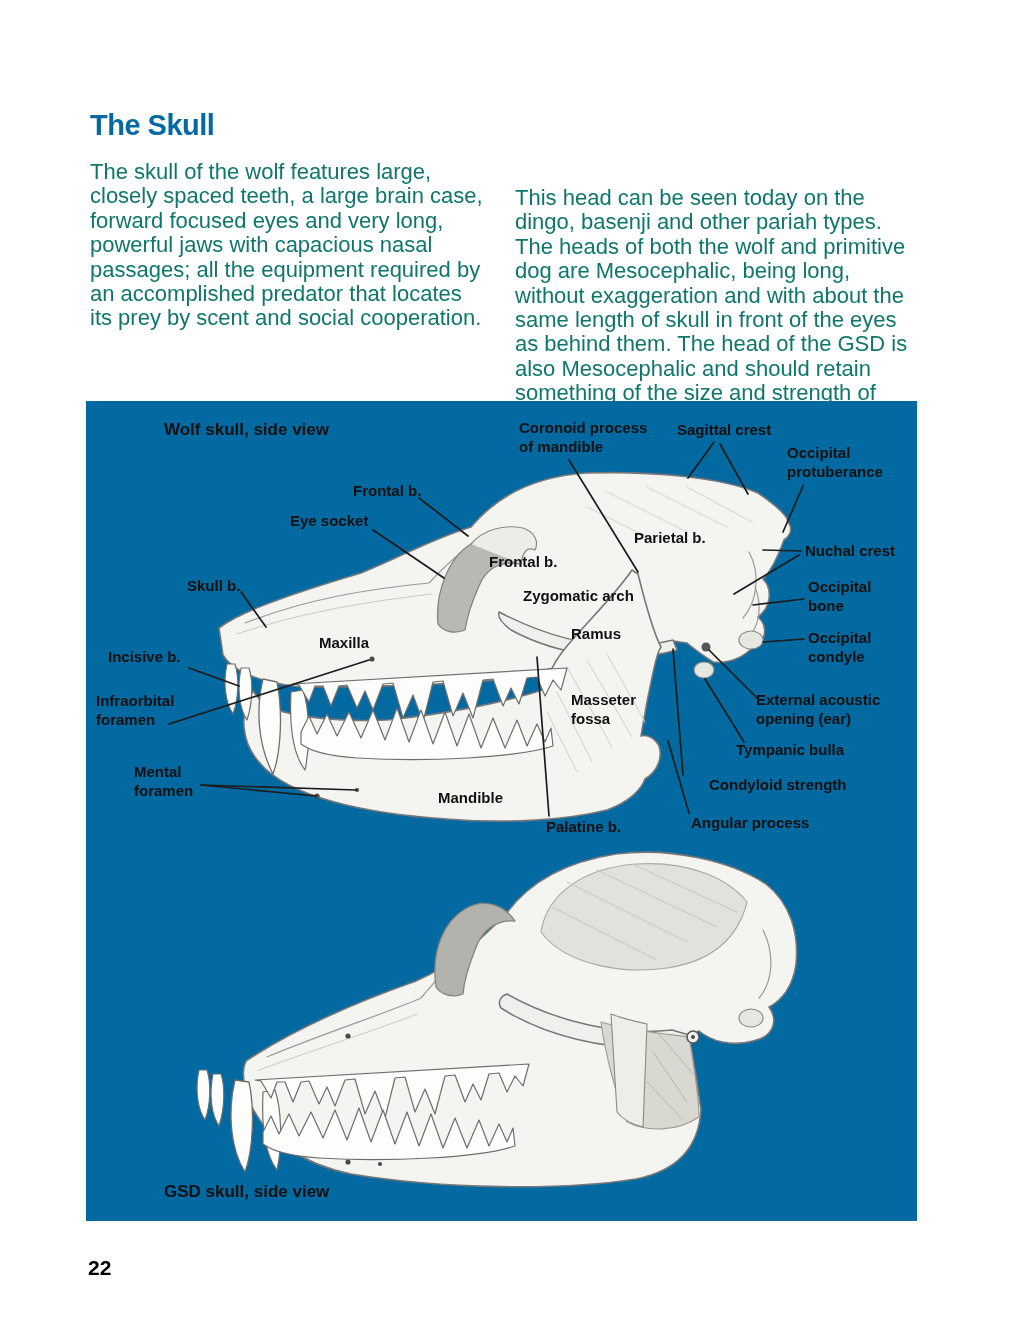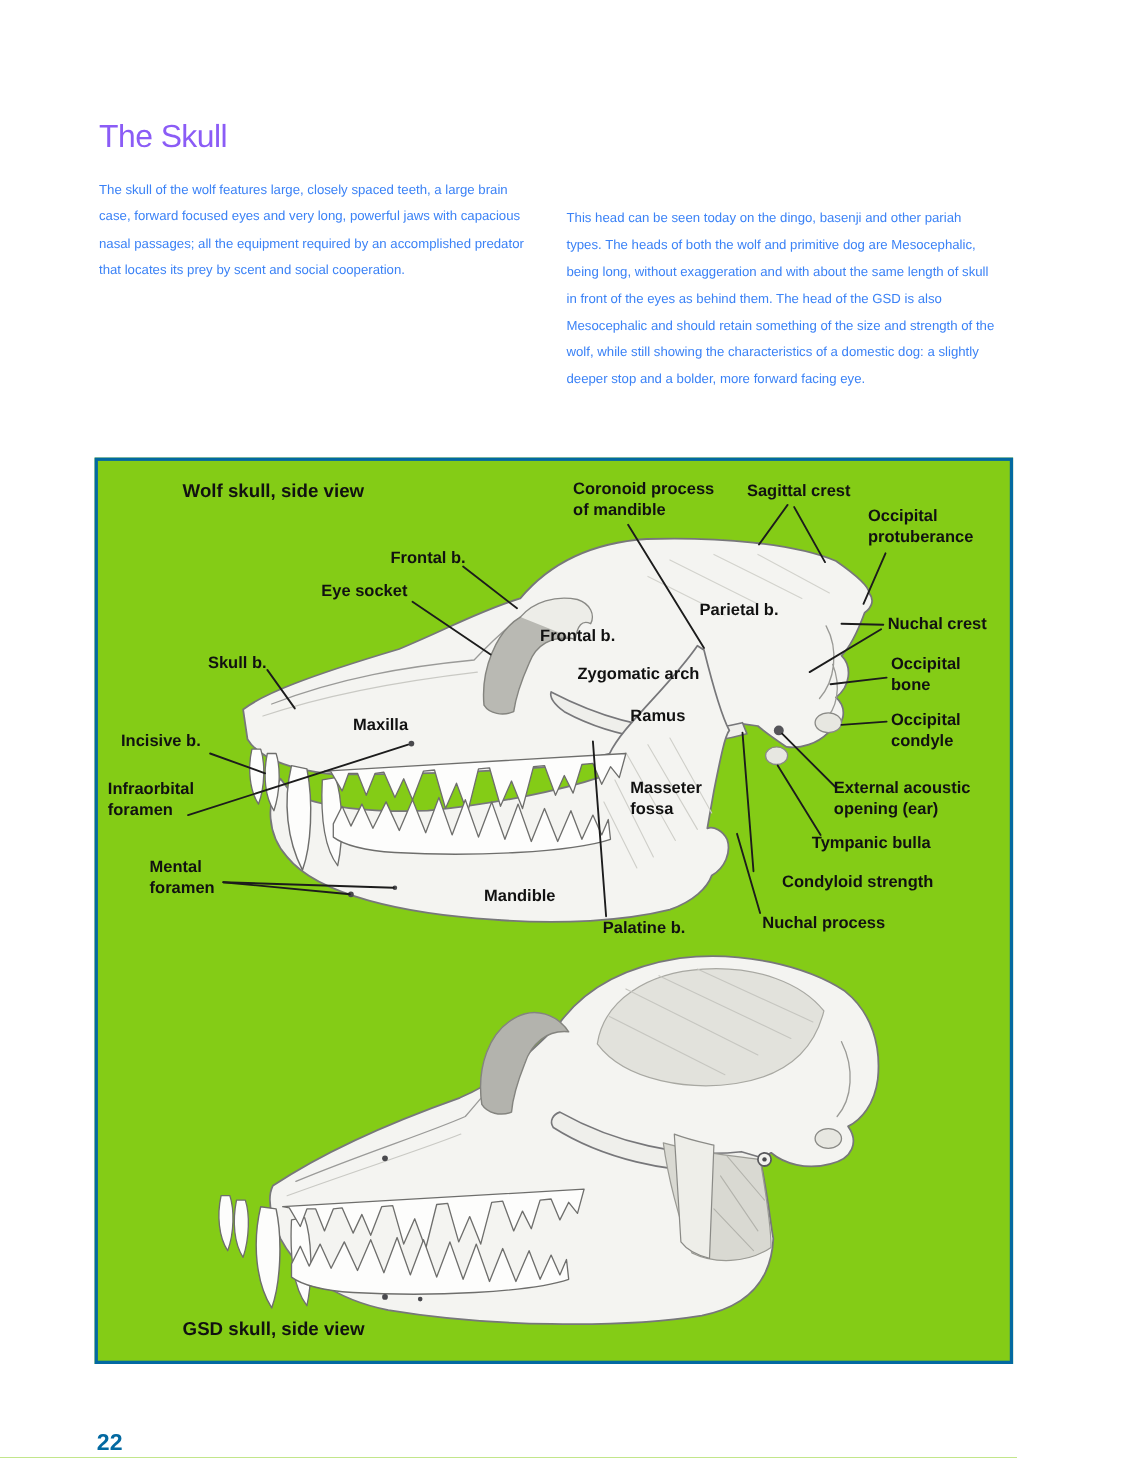--- a/index.html
+++ b/index.html
@@ -1,41 +1,41 @@
 <!DOCTYPE html>
 <html><head>
 <meta charset="utf-8">
 <style>
   html,body{margin:0;padding:0;}
   body{
     width:1024px;height:1325px;position:relative;background:#ffffff;
     font-family:"Liberation Sans", sans-serif;color:#333;overflow:hidden;
   }
   .page-title{
-    position:absolute;left:90px;top:109px;font-size:29px;font-weight:normal;
-    color:#8b5cf6;letter-spacing:-0.5px;
-  }
-  .col{position:absolute;top:160px;width:394px;font-size:12px;line-height:24.4px;color:#3b82f6;}
+    position:absolute;left:90px;top:109px;font-size:29px;font-weight:bold;
+    color:#0369a1;letter-spacing:-0.5px;
+  }
+  .col{position:absolute;top:160px;width:394px;font-size:22px;line-height:24.4px;color:#0f766e;}
   .col p{margin:0 0 11px 0;}
   .col-left{left:90px;}
   .col-right{left:515px;margin-top:26px;}
   .figure{
-    position:absolute;left:86px;top:416px;width:829px;height:818px;
-    border:3px solid #0369a1;background:#84cc16;
+    position:absolute;left:86px;top:401px;width:829px;height:818px;
+    border:1px solid #0369a1;background:#0369a1;
   }
   .figure svg{position:absolute;left:0;top:0;}
   .lbl{
     position:absolute;font-size:15px;line-height:19px;font-weight:bold;color:#111;
     white-space:pre-line;
   }
   .caption{
     position:absolute;font-size:17px;font-weight:bold;color:#111;
   }
   .page-number{
-    position:absolute;left:88px;top:1256px;font-size:21px;font-weight:bold;color:#0369a1;margin-top:44px;
+    position:absolute;left:88px;top:1256px;font-size:21px;font-weight:bold;color:#000000;
   }
 </style>
 </head>
 <body>
 
 <div class="page-title">The Skull</div>
 
 <div class="col col-left">
   <p>The skull of the wolf features large, closely spaced teeth, a large brain case, forward focused eyes and very long, powerful jaws with capacious nasal passages; all the equipment required by an accomplished predator that locates its prey by scent and social cooperation.</p>
 </div>
@@ -205,16 +205,16 @@
   <div class="lbl" style="left:9px;top:289px;">Infraorbital
 foramen</div>
   <div class="lbl" style="left:669px;top:288px;">External acoustic
 opening (ear)</div>
   <div class="lbl" style="left:649px;top:338px;">Tympanic bulla</div>
   <div class="lbl" style="left:47px;top:360px;">Mental
 foramen</div>
   <div class="lbl" style="left:622px;top:373px;">Condyloid strength</div>
   <div class="lbl" style="left:351px;top:386px;">Mandible</div>
   <div class="lbl" style="left:459px;top:415px;">Palatine b.</div>
-  <div class="lbl" style="left:604px;top:411px;">Nuchal process</div>
+  <div class="lbl" style="left:604px;top:411px;">Angular process</div>
 </div>
 
 <div class="page-number">22</div>
 
 </body></html>

